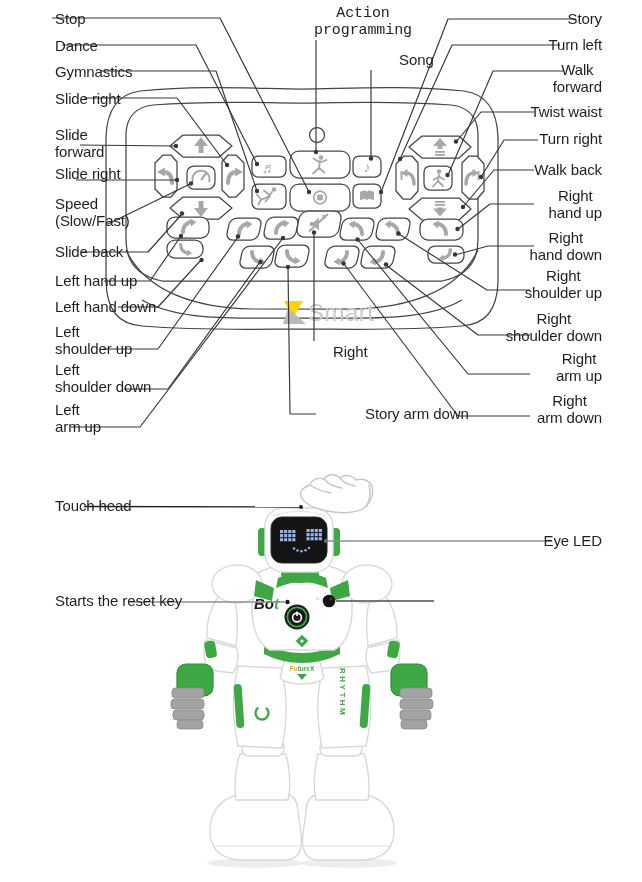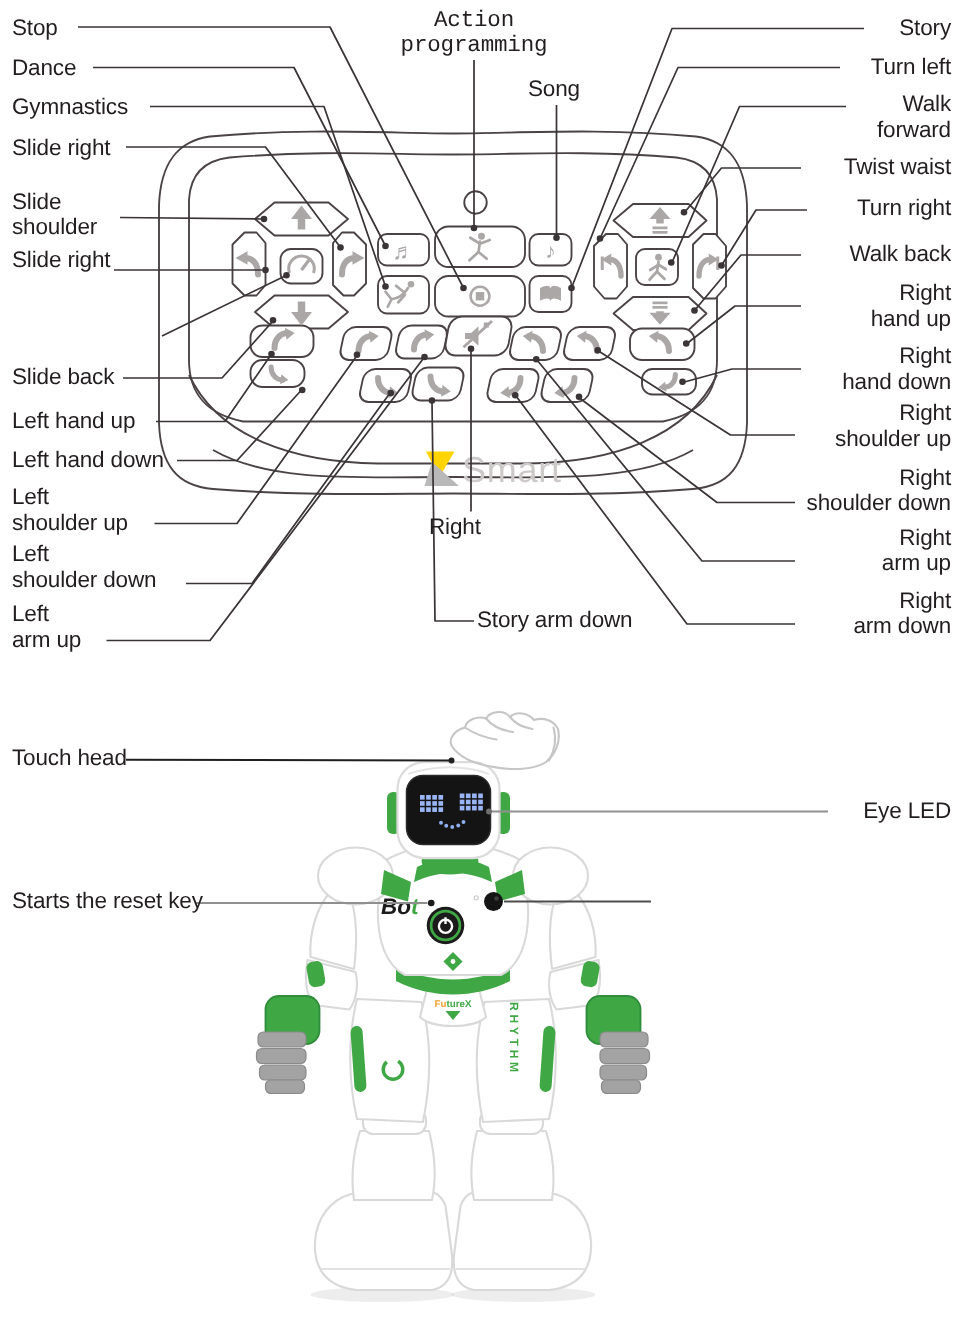--- a/index.html
+++ b/index.html
@@ -1,22 +1,22 @@
 <!DOCTYPE html>
 <html><head>
 <meta charset="utf-8">
 <style>
   html,body{margin:0;padding:0;background:#fff;}
   #stage{position:relative;width:642px;height:882px;background:#ffffff;overflow:hidden;
          font-family:"Liberation Sans",sans-serif;}
   svg.bg{position:absolute;left:0;top:0;}
   .lbl{position:absolute;font-size:15px;line-height:16.5px;color:#221e1f;
-       white-space:pre-line;letter-spacing:-0.1px;}
+       white-space:pre-line;letter-spacing:-0.1px;margin-left:47px;}
   .l{left:8px;}
-  .r{right:8px;text-align:right;}
+  .r{right:40px;text-align:center;}
   .c{text-align:center;font-family:Liberation Mono, monospace;}
 </style>
 </head>
 <body>
 
 <div id="stage">
 
 <svg class="bg" width="642" height="882" viewBox="0 0 642 882">
 
   <defs>
@@ -351,22 +351,24 @@
     <circle cx="287.5" cy="602" r="2.2" fill="#1a1a1a"></circle>
     <line x1="336" y1="601" x2="434" y2="601" stroke="#4d4d4d" stroke-width="1.4"></line>
   </g>
 </svg>
 
 <div class="lbl l" style="top:11px">Stop</div>
 <div class="lbl l" style="top:38px">Dance</div>
 <div class="lbl l" style="top:64px">Gymnastics</div>
 <div class="lbl l" style="top:91px">Slide right</div>
 <div class="lbl l" style="top:127px">Slide
-shoulder</div>
+forward</div>
 <div class="lbl l" style="top:166px">Slide right</div>
+<div class="lbl l" style="top:196px">Speed
+(Slow/Fast)</div>
 <div class="lbl l" style="top:244px">Slide back</div>
 <div class="lbl l" style="top:273px">Left hand up</div>
 <div class="lbl l" style="top:299px">Left hand down</div>
 <div class="lbl l" style="top:324px">Left
 shoulder up</div>
 <div class="lbl l" style="top:362px">Left
 shoulder down</div>
 <div class="lbl l" style="top:402px">Left
 arm up</div>
 

